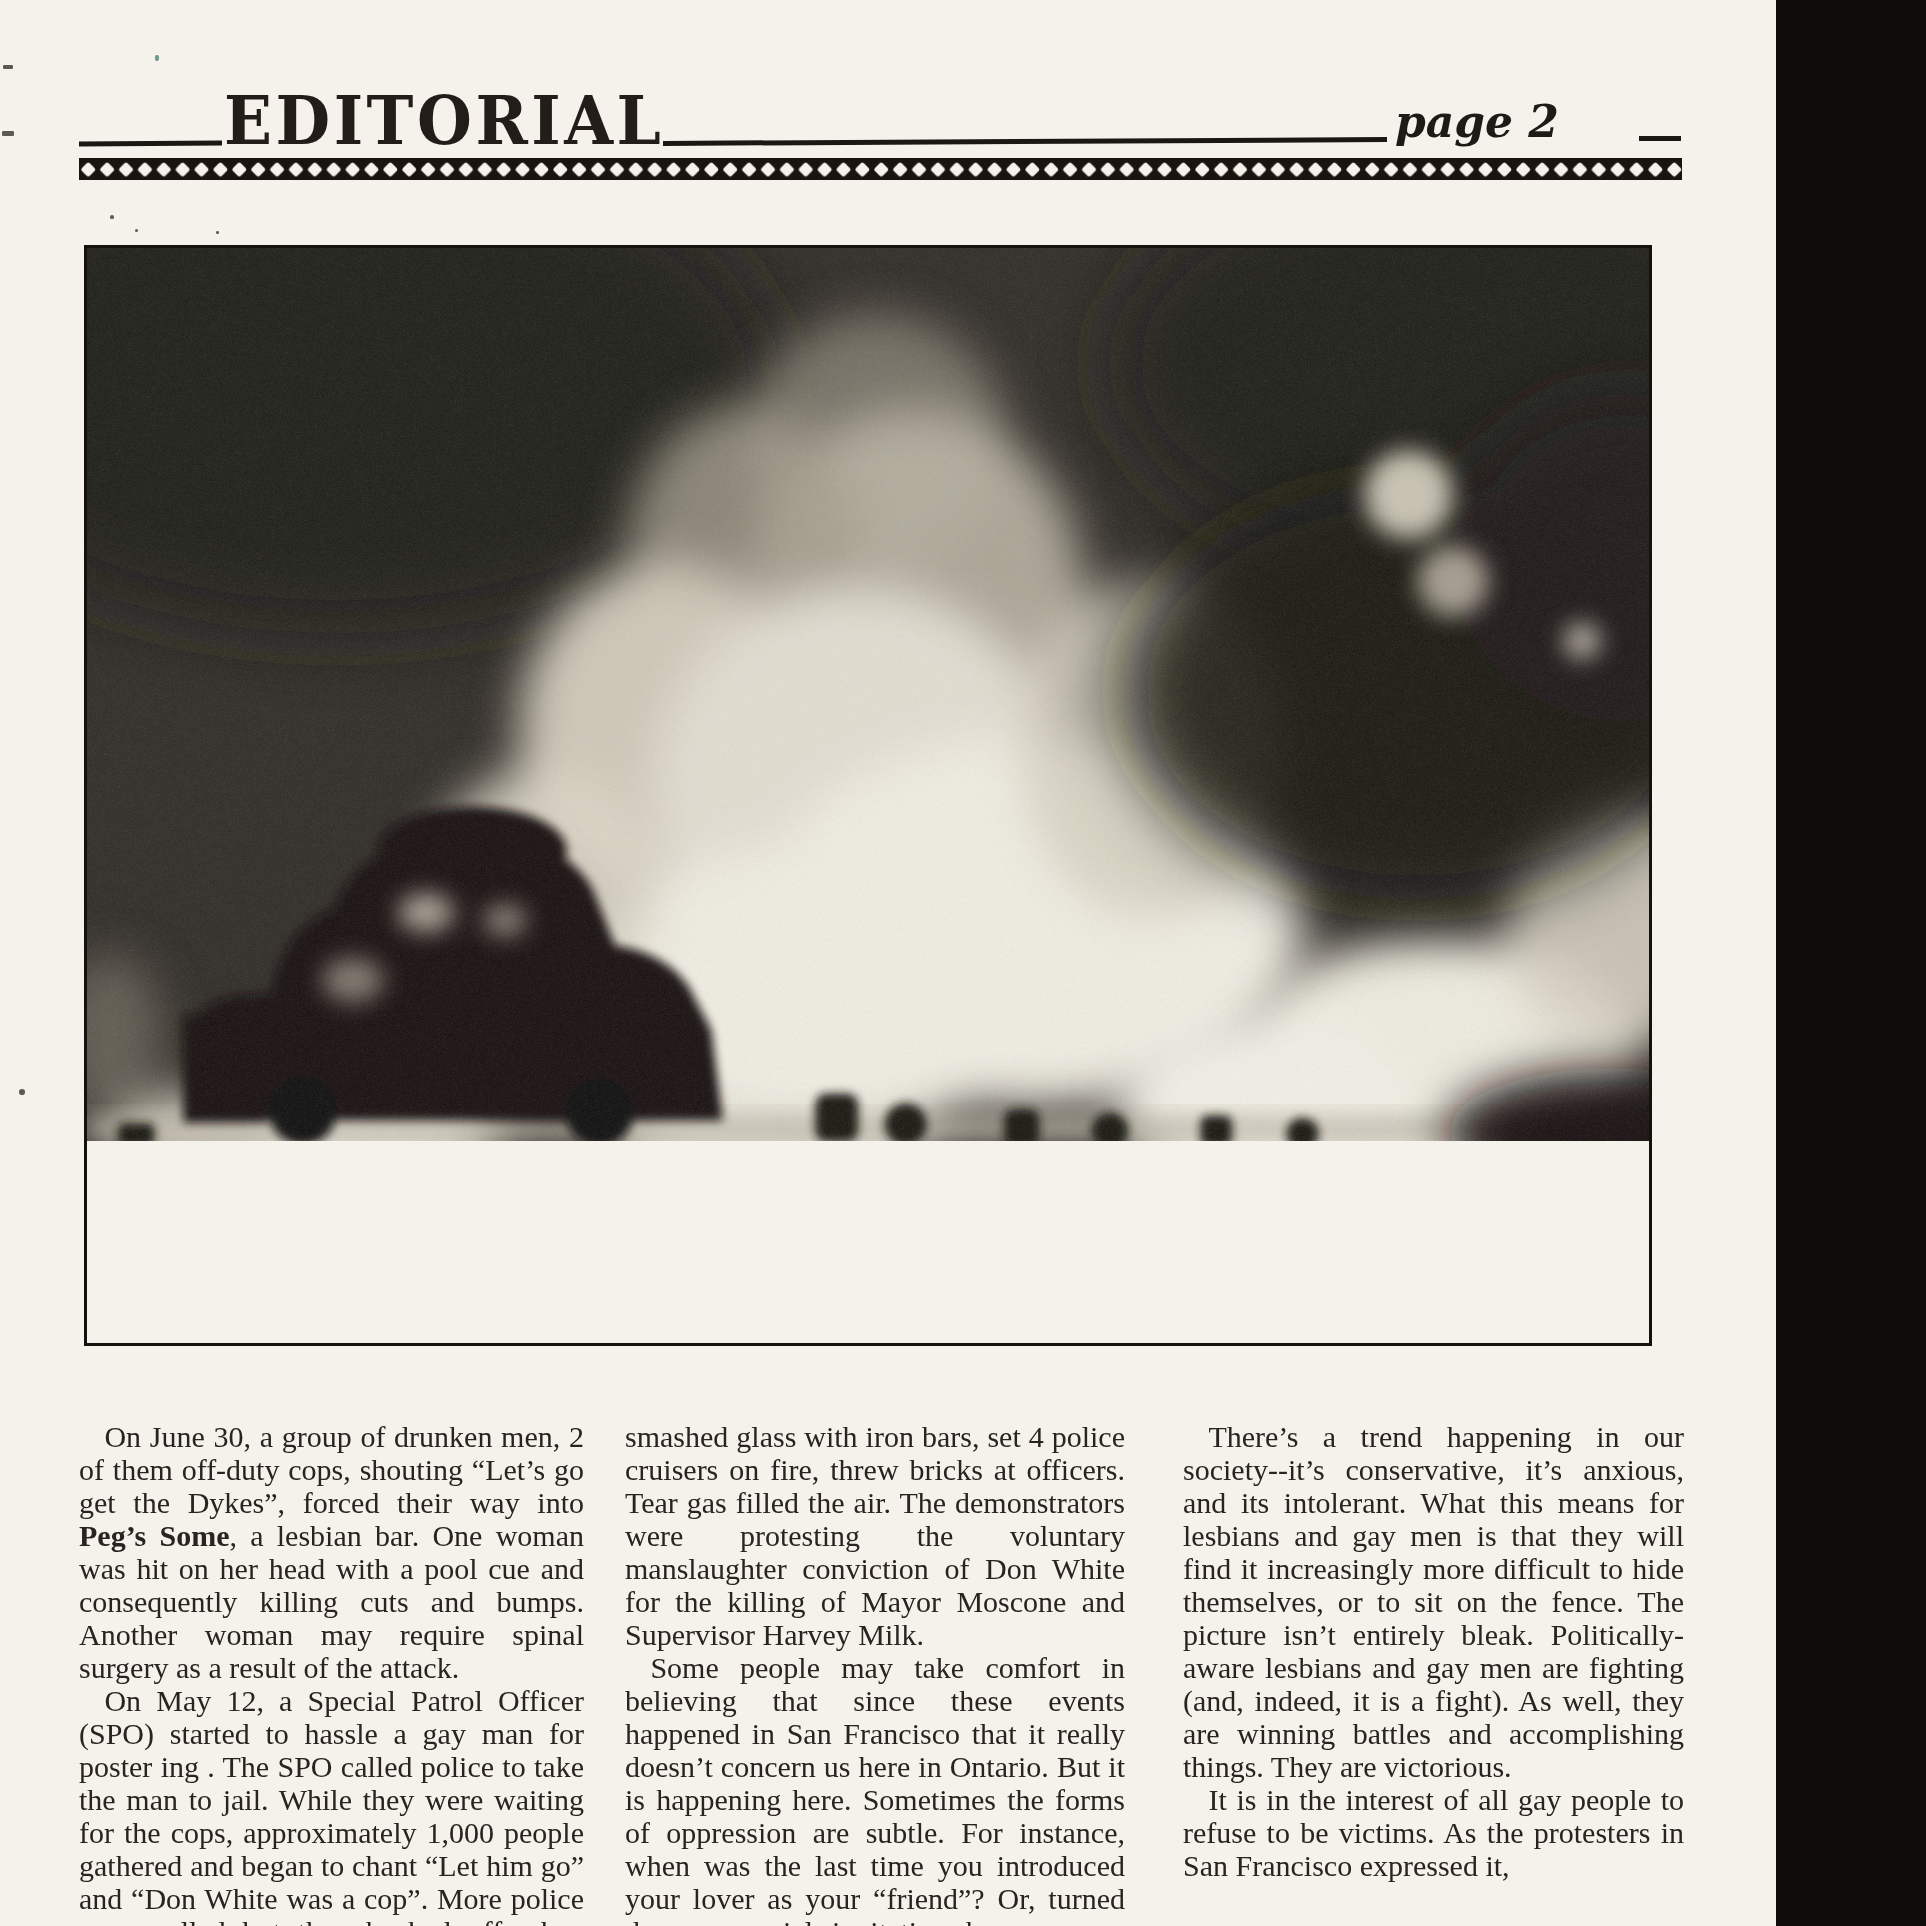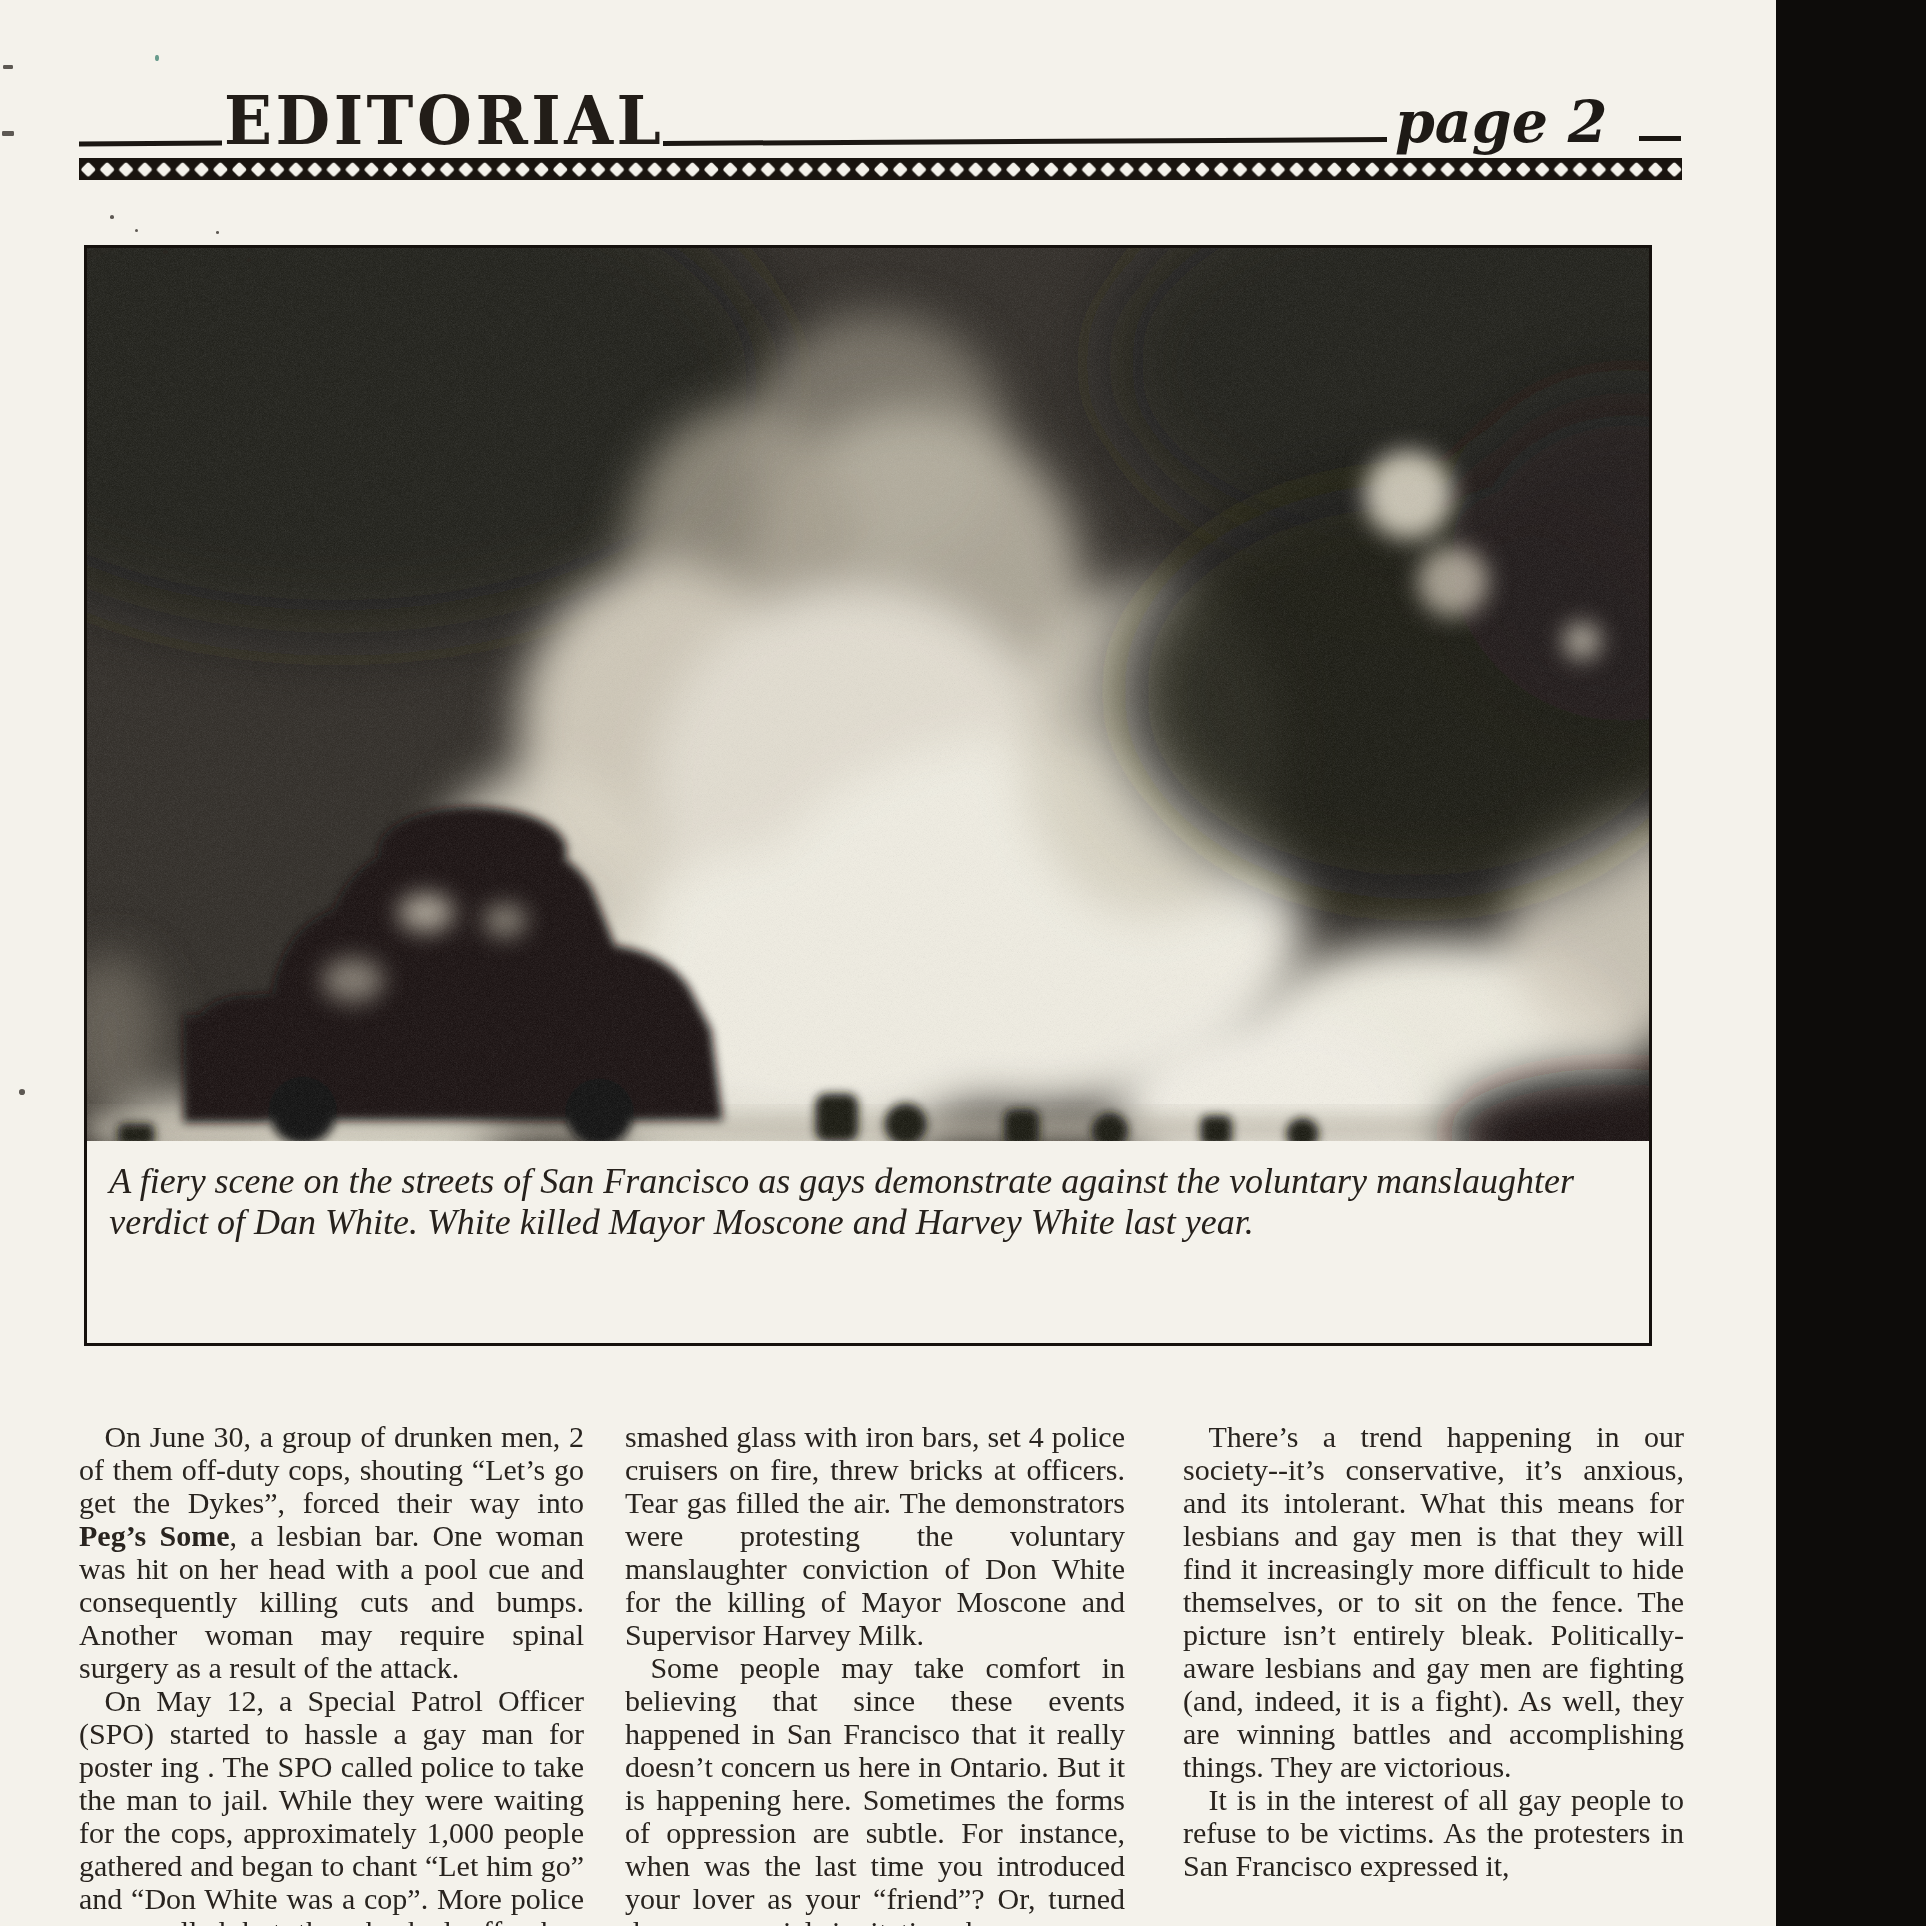--- a/index.html
+++ b/index.html
@@ -9,21 +9,21 @@
   #paper::after{content:"";position:absolute;left:0;right:0;bottom:0;height:3.5px;
         background:rgba(58,125,108,.38);}
   .band{position:absolute;background:#0d0c0a;}
   #band-right{left:1776px;top:0;width:189px;height:2542px;}
 
   
   #masthead-title{position:absolute;left:224px;top:88px;font-family:"DejaVu Serif",serif;
         font-weight:bold;font-size:63px;line-height:63px;letter-spacing:3.5px;color:#221d18;
         transform:scaleY(1.06);transform-origin:left top;white-space:nowrap;}
   #page-number{position:absolute;left:1395px;top:93px;font-family:"DejaVu Serif",serif;
-        font-weight:bold;font-style:italic;font-size:57px;line-height:57px;color:#1e1a16;white-space:nowrap;}
+        font-weight:bold;font-style:italic;font-size:44px;line-height:57px;color:#1e1a16;white-space:nowrap;}
   .rule{position:absolute;background:#1b1712;height:5px;}
   #rule-left{left:79px;top:141px;width:143px;transform:rotate(-.35deg);}
   #rule-mid{left:663px;top:139px;width:724px;transform:rotate(-.3deg);}
   #rule-right{left:1639px;top:136px;width:42px;}
   #rope{position:absolute;left:79px;top:158px;}
 
   
   #photo-frame{position:absolute;left:84px;top:245px;width:1562px;height:1095px;
         border:3.9px solid #15110d;background:#f4f2eb;}
   #photo-frame svg.photo{display:block;}
@@ -148,21 +148,20 @@
           <circle cx="2655" cy="2292" r="48"></circle>
           <rect x="2890" y="2252" width="82" height="80" rx="20"></rect>
           <circle cx="3155" cy="2300" r="42"></circle>
           <rect x="80" y="2272" width="95" height="60" rx="15"></rect>
         </g>
         <ellipse cx="3960" cy="2300" rx="430" ry="170" fill="#131009" filter="url(#b60)"></ellipse>
 
         <rect width="4054" height="2318" filter="url(#grain)" opacity=".16"></rect>
       </svg>
 
-      <div id="photo-caption">A fiery scene on the streets of San Francisco as gays demonstrate against the voluntary manslaughter verdict of Dan White. White killed Mayor Moscone and Harvey White last year.</div>
     </div>
 
     <div class="col" id="col-1">
         <p class="indent"><span>On June 30, a group of drunken men, 2 of them off-duty cops, shouting “Let’s go get the Dykes”, forced their way into </span><b>Peg’s Some</b><span>, a lesbian bar. One woman was hit on her head with a pool cue and consequently killing cuts and bumps. Another woman may require spinal surgery as a result of the attack.</span></p>
         <p class="indent"><span>On May 12, a Special Patrol Officer (SPO) started to hassle a gay man for poster ing . The SPO called police to take the man to jail. While they were waiting for the cops, approximately 1,000 people gathered and began to chant “Let him go” and “Don White was a cop”. More police were called but they backed off when they saw the size of the crowd.</span></p>
       </div>
     <div class="col" id="col-2">
         <p><span>smashed glass with iron bars, set 4 police cruisers on fire, threw bricks at officers. Tear gas filled the air. The demonstrators were protesting the voluntary manslaughter conviction of Don White for the killing of Mayor Moscone and Supervisor Harvey Milk.</span></p>
         <p class="indent"><span>Some people may take comfort in believing that since these events happened in San Francisco that it really doesn’t concern us here in Ontario. But it is happening here. Sometimes the forms of oppression are subtle. For instance, when was the last time you introduced your lover as your “friend”? Or, turned down a social invitation because you couldn’t go with the person of your choice? Do the people you work with know that you are gay? No? Why not?</span></p>
       </div>

